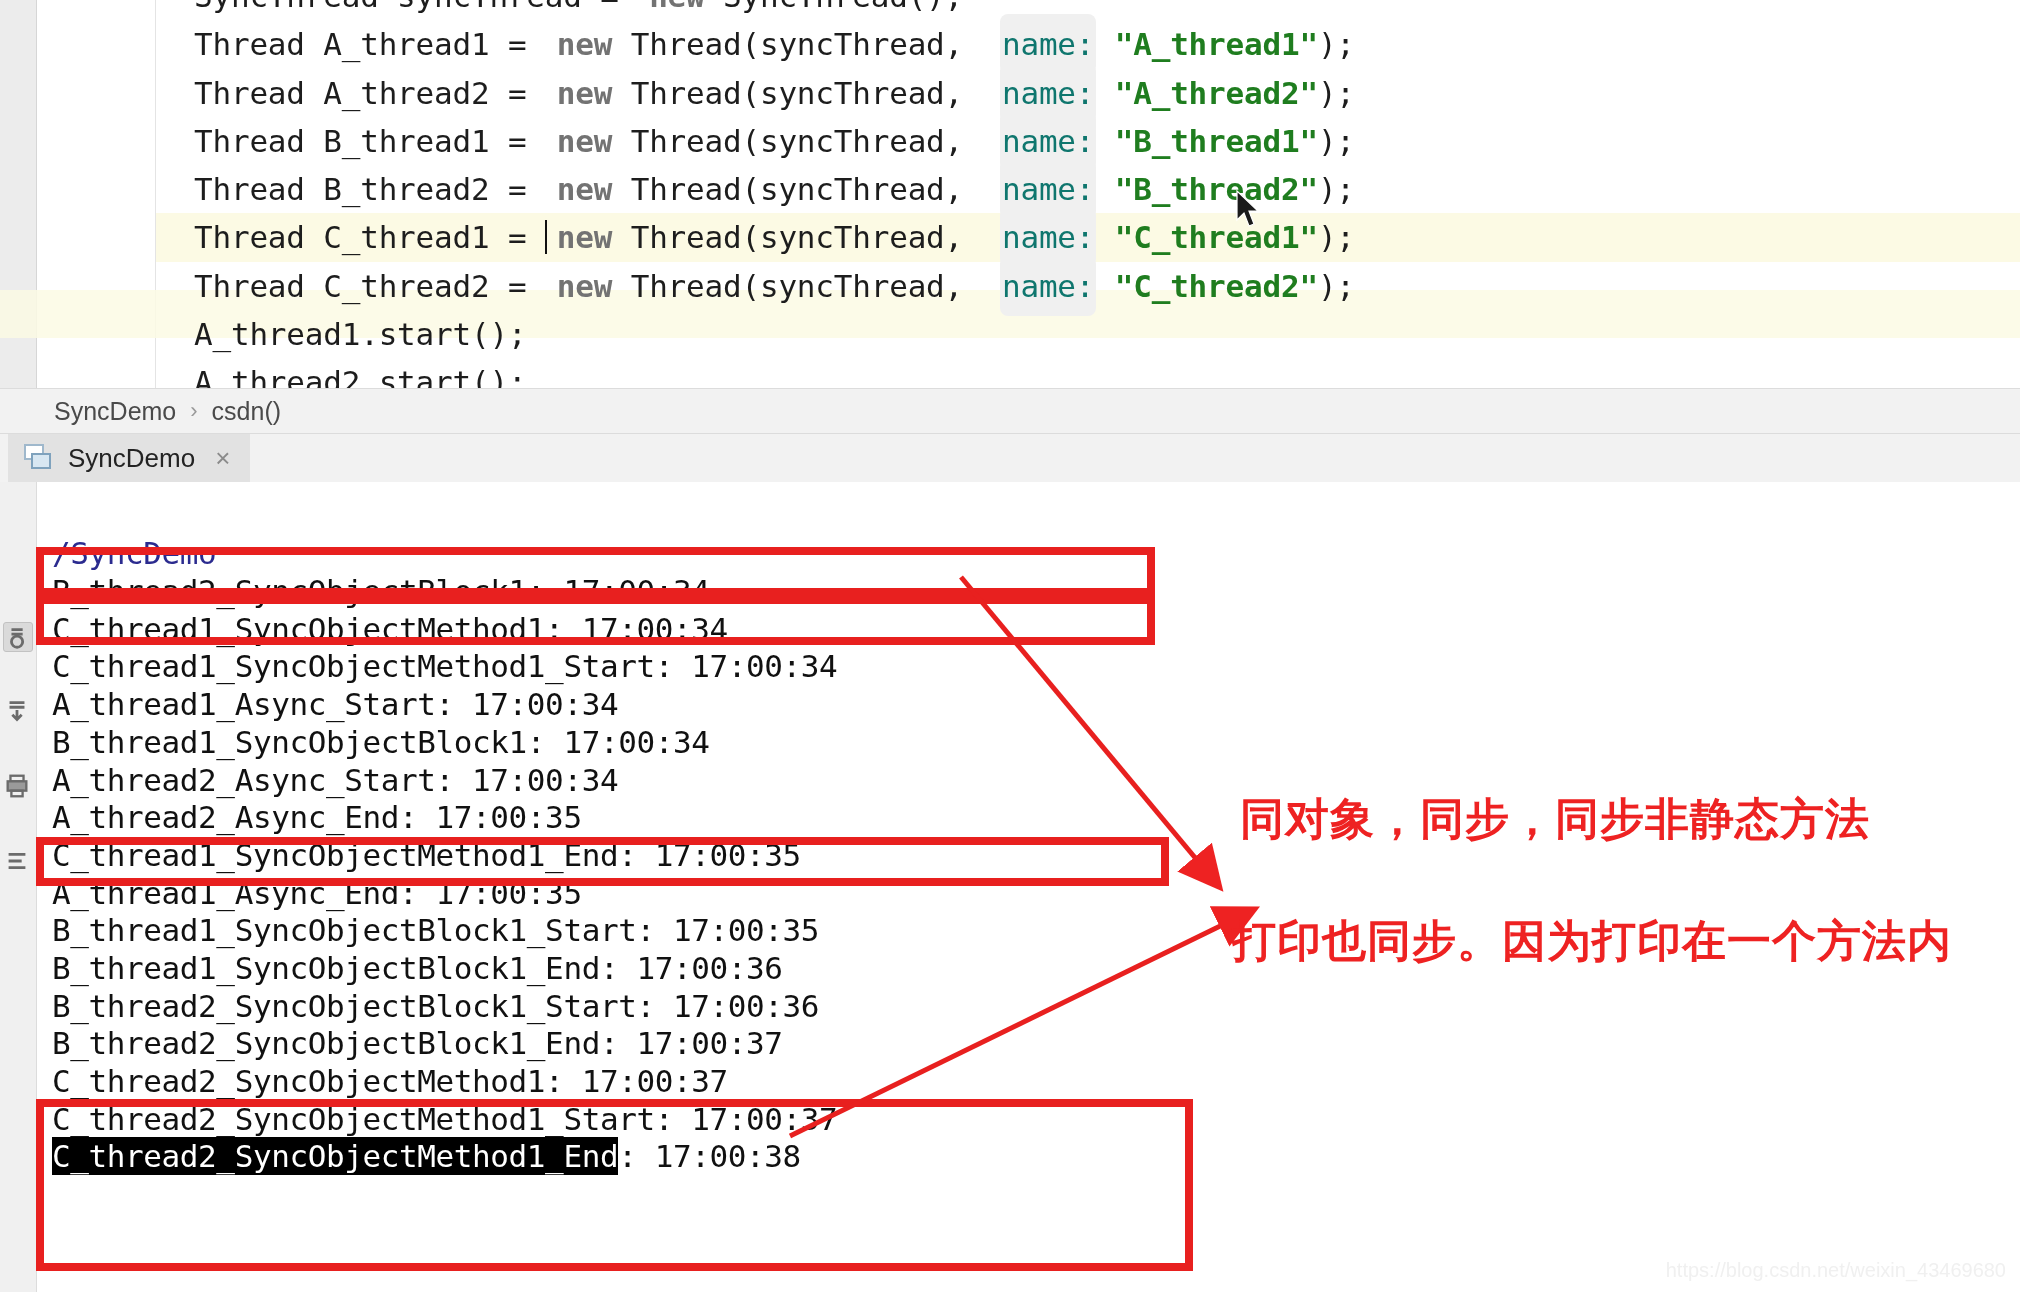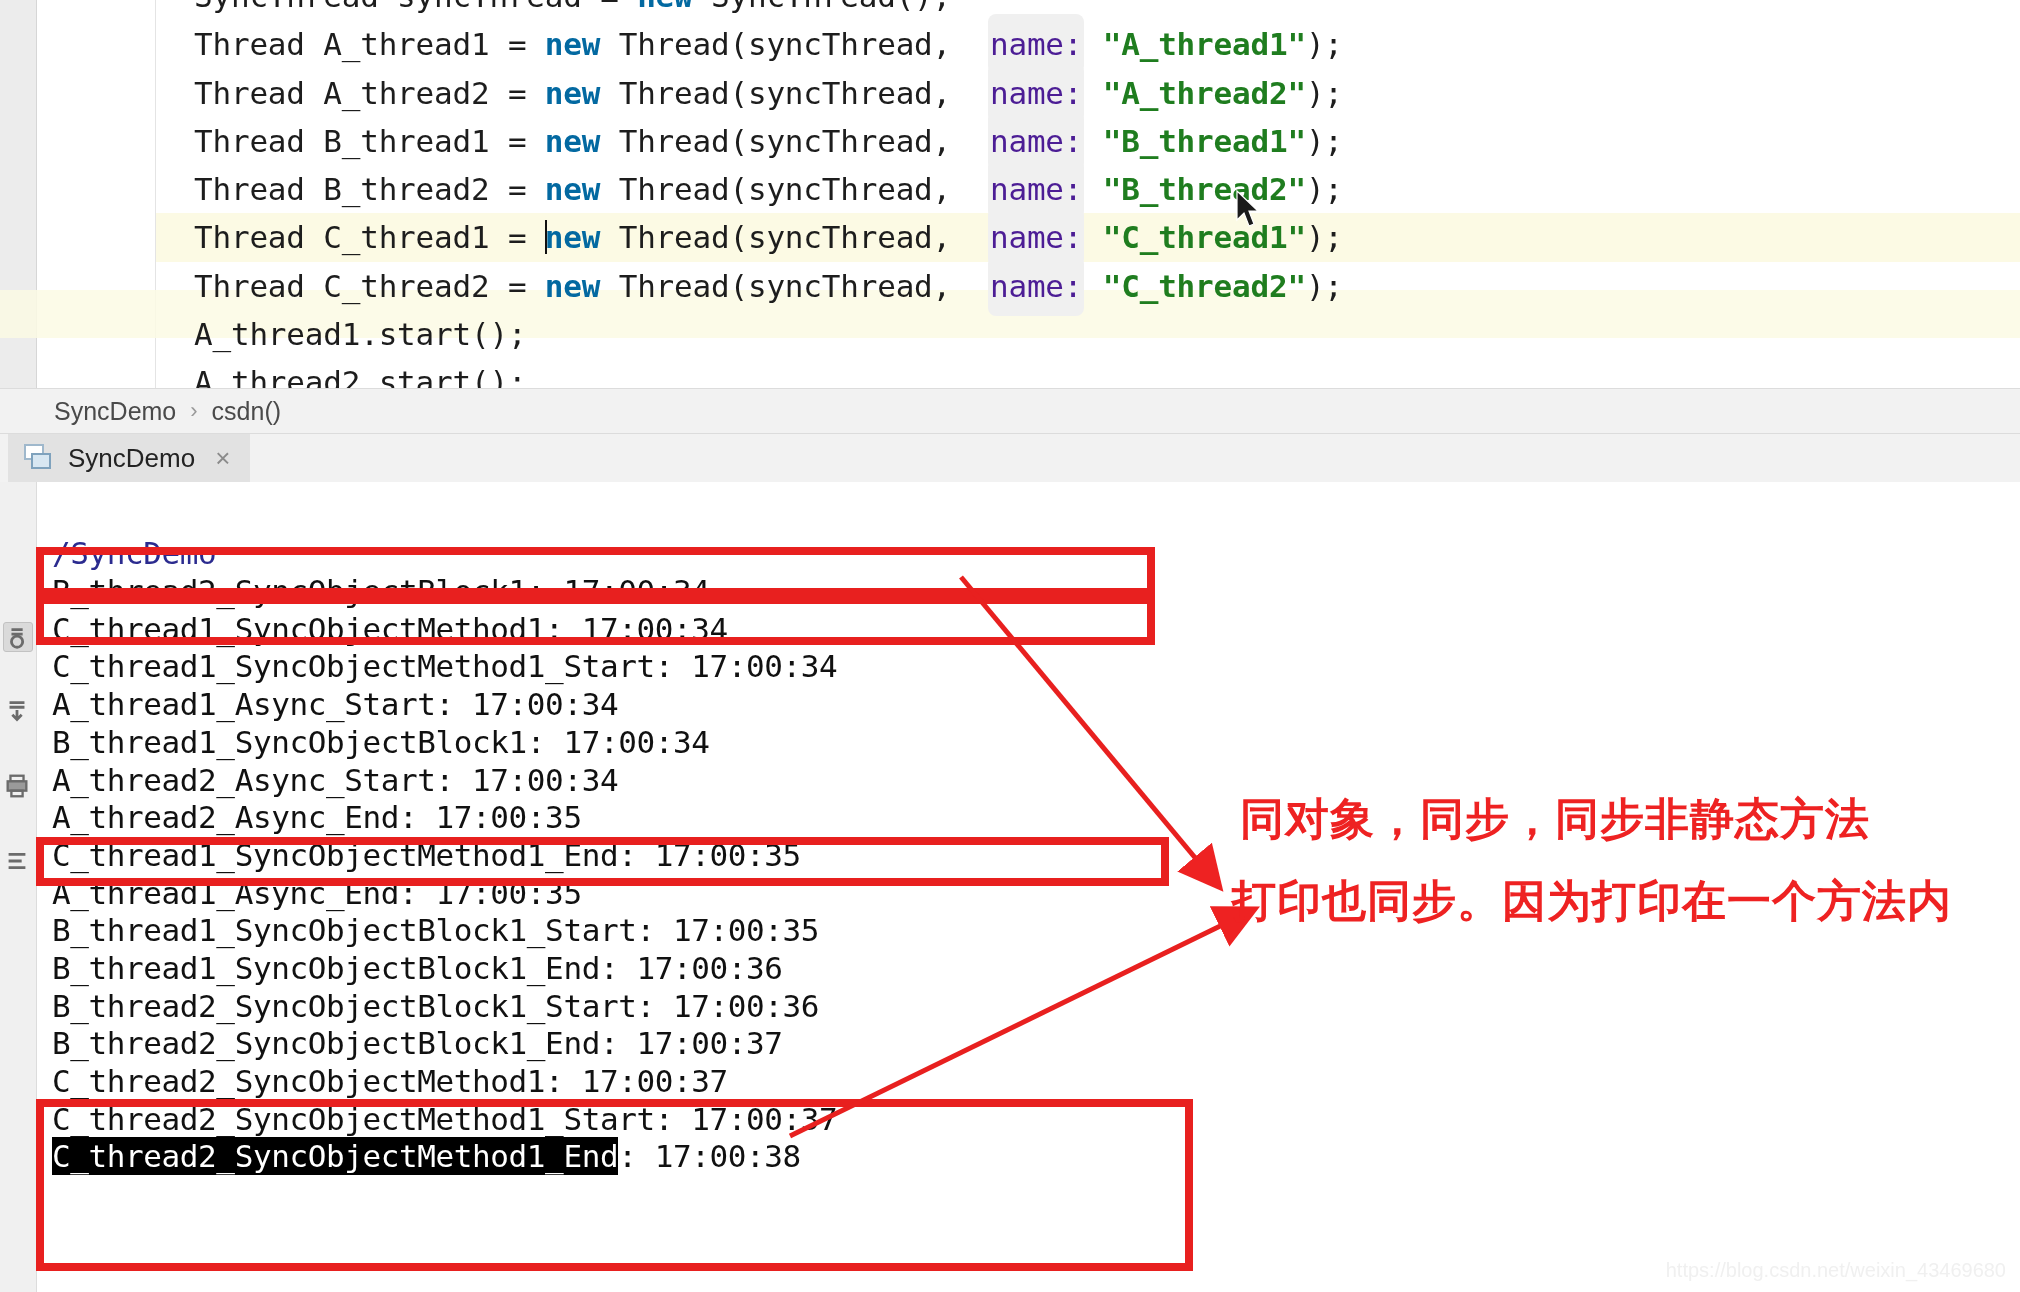--- a/index.html
+++ b/index.html
@@ -33,23 +33,23 @@
     color:#1d1d1d;
     white-space:pre;
     letter-spacing:-0.2px;
   }
   .code-line{height:48.3px;position:relative;padding-left:38px;}
   .code-line.hl{background:#fcfae4;}
   .hl-band{
     position:absolute;left:0;top:290px;width:2020px;height:48px;
     background:rgba(252,250,228,0.85);pointer-events:none;
   }
-  .kw{color:#0369a1;font-weight:bold;}
+  .kw{color:#737373;font-weight:bold;margin-left:12px;}
   .str{color:#1f7d1f;font-weight:bold;}
-  .hint{color:#4c1d95;background:#f0f0f0;padding:12px 2px;border-radius:8px;}
+  .hint{color:#0f766e;background:#f0f0f0;padding:12px 2px;border-radius:8px;}
   .caret{
     display:inline-block;width:2px;height:34px;background:#111;
     vertical-align:-6px;margin-right:-2px;
   }
 
   
   .mouse-cursor{position:absolute;left:1236px;top:190px;width:26px;height:38px;z-index:40;}
 
   
   .breadcrumb{
@@ -205,17 +205,17 @@
     <svg id="arrows" width="2020" height="1292" style="position:absolute;left:0;top:0;">
       <defs>
         <marker id="ah" markerWidth="9" markerHeight="9" refX="7" refY="4.5" orient="auto">
           <path d="M0,0 L9,4.5 L0,9 z" fill="#ee2222"></path>
         </marker>
       </defs>
     <line x1="961" y1="577" x2="1217" y2="884" stroke="#e8201f" stroke-width="5" marker-end="url(#ah)"></line>
         <line x1="790" y1="1136" x2="1251" y2="911" stroke="#e8201f" stroke-width="5" marker-end="url(#ah)"></line>
       </svg>
     <div class="ann-text" style="left:1240px;top:790px;">同对象，同步，同步非静态方法</div>
-    <div class="ann-text" style="left:1232px;top:872px;">打印也同步。因为打印在一个方法内</div>
+    <div class="ann-text" style="left:1232px;top:912px;">打印也同步。因为打印在一个方法内</div>
   </div>
 
   <div class="watermark">https://blog.csdn.net/weixin_43469680</div>
 </div>
 
 </body></html>

